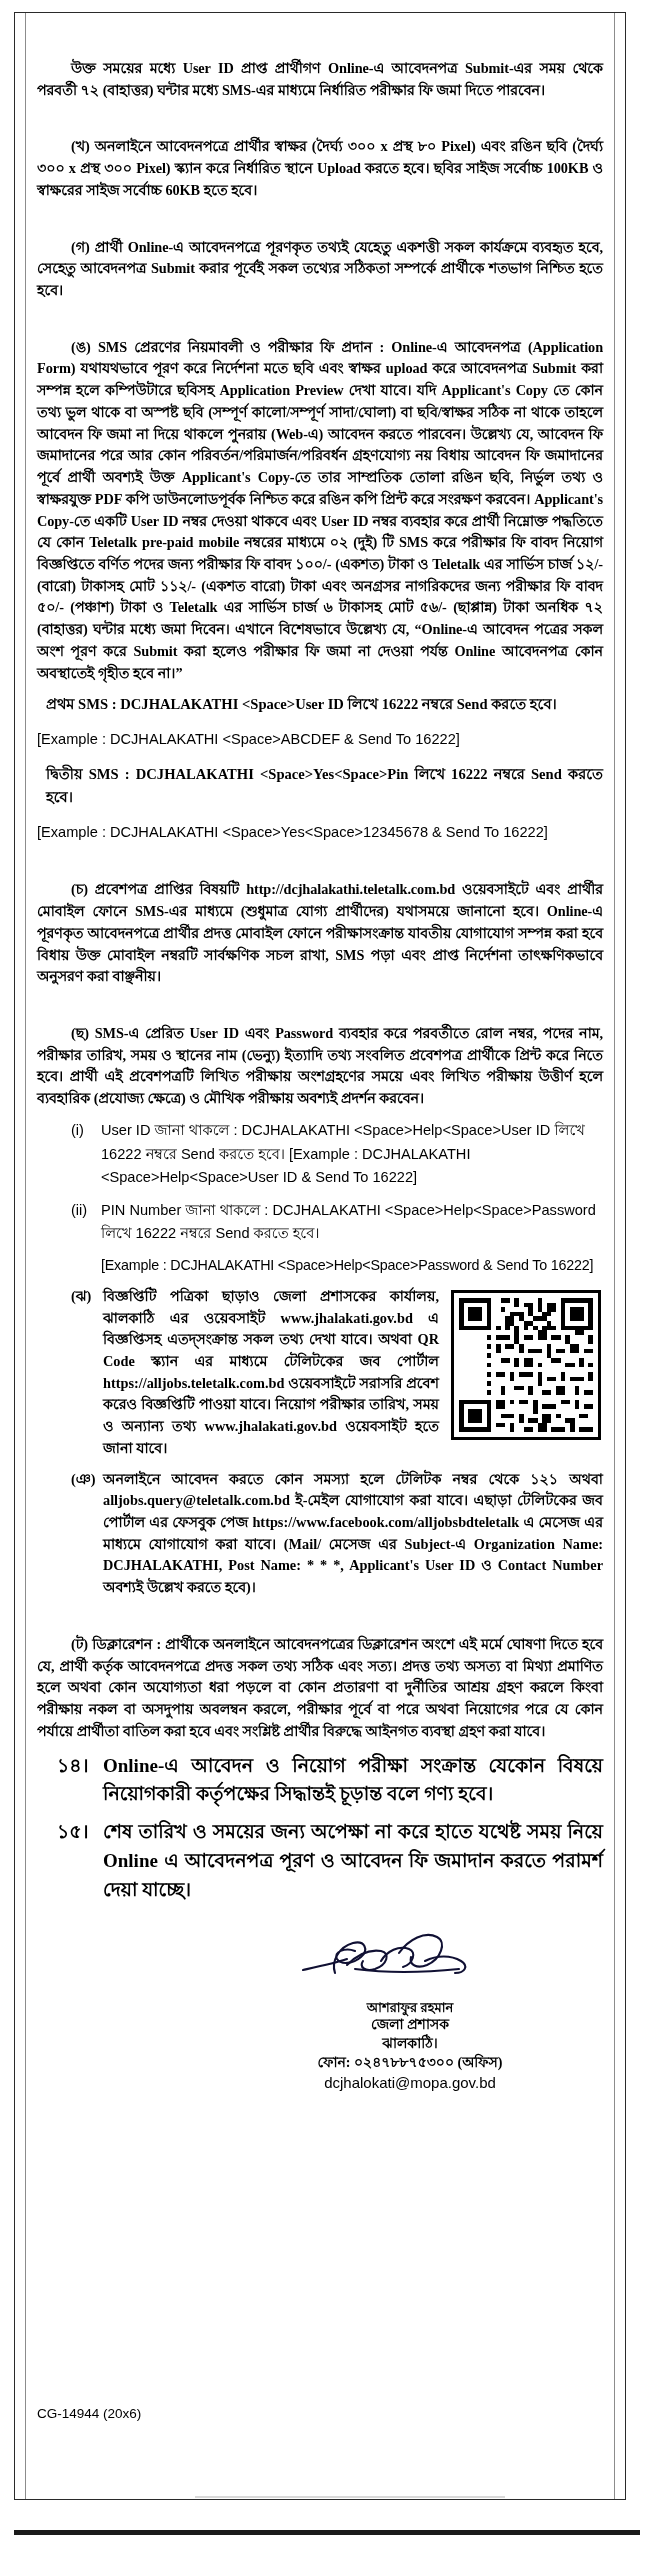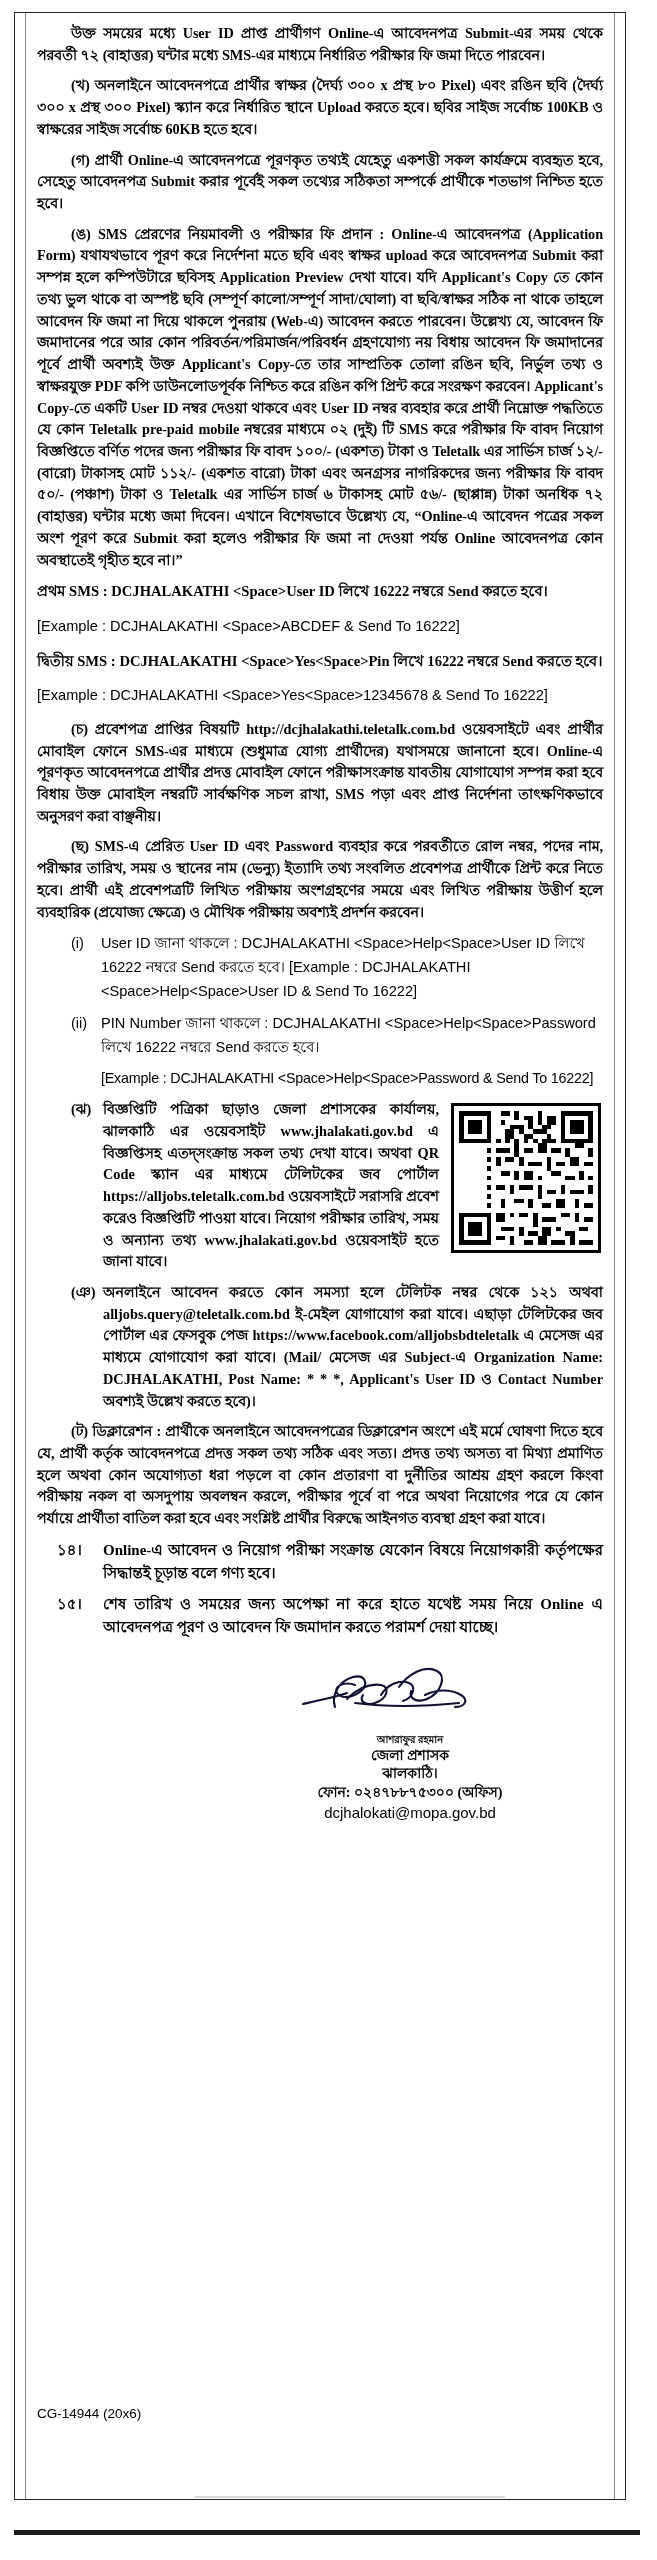--- a/index.html
+++ b/index.html
@@ -61,31 +61,31 @@
   p.para {
     margin: 0 0 9px 0;
     font-size: 14.3px;
     line-height: 1.52;
     text-align: justify;
     text-justify: inter-word;
     font-weight: 700;
     letter-spacing: -0.1px;
     word-spacing: 0.2px;
   }
-  p.para.indent { text-indent: 34px; }
+  p.para.indent { text-indent: 34px; margin-top: 35px; }
 
   .latin {
     font-family: "Liberation Sans", "DejaVu Sans", sans-serif;
     font-weight: 400;
     letter-spacing: -0.2px;
   }
 
   
   p.sms {
-    margin: 0 0 11px 0;
+    margin: 0 0 11px 9px;
     font-size: 14.6px;
     line-height: 1.62;
     text-align: justify;
     font-weight: 700;
   }
   p.example {
     margin: 0 0 11px 0;
     font-size: 14.6px;
     line-height: 1.62;
     text-align: justify;
@@ -150,21 +150,21 @@
     background: #fff;
     padding: 5px;
   }
   .qr-code svg { display: block; width: 100%; height: 100%; }
 
   
   .numclause {
     position: relative;
     margin: 0 0 9px 0;
     padding-left: 66px;
-    font-size: 15px;
+    font-size: 19px;
     line-height: 1.52;
     font-weight: 700;
     text-align: justify;
   }
   .numclause > .num {
     position: absolute;
     left: 20px;
     top: 0;
     font-weight: 700;
   }
@@ -176,21 +176,21 @@
     padding-left: 180px;
   }
   #sig-svg { display: block; margin: 0 auto; }
   .sig-date {
     font-size: 13.5px;
     font-weight: 700;
     margin: -14px 0 2px 24px;
     letter-spacing: 0.5px;
   }
   .sig-line {
-    font-size: 10px;
+    font-size: 13px;
     font-weight: 700;
     line-height: 1.35;
   }
   .sig-line.small { font-size: 14px; }
   .sig-line.mail {
     font-family: "Liberation Sans", "DejaVu Sans", sans-serif;
     font-weight: 400;
     font-size: 15px;
   }
 

